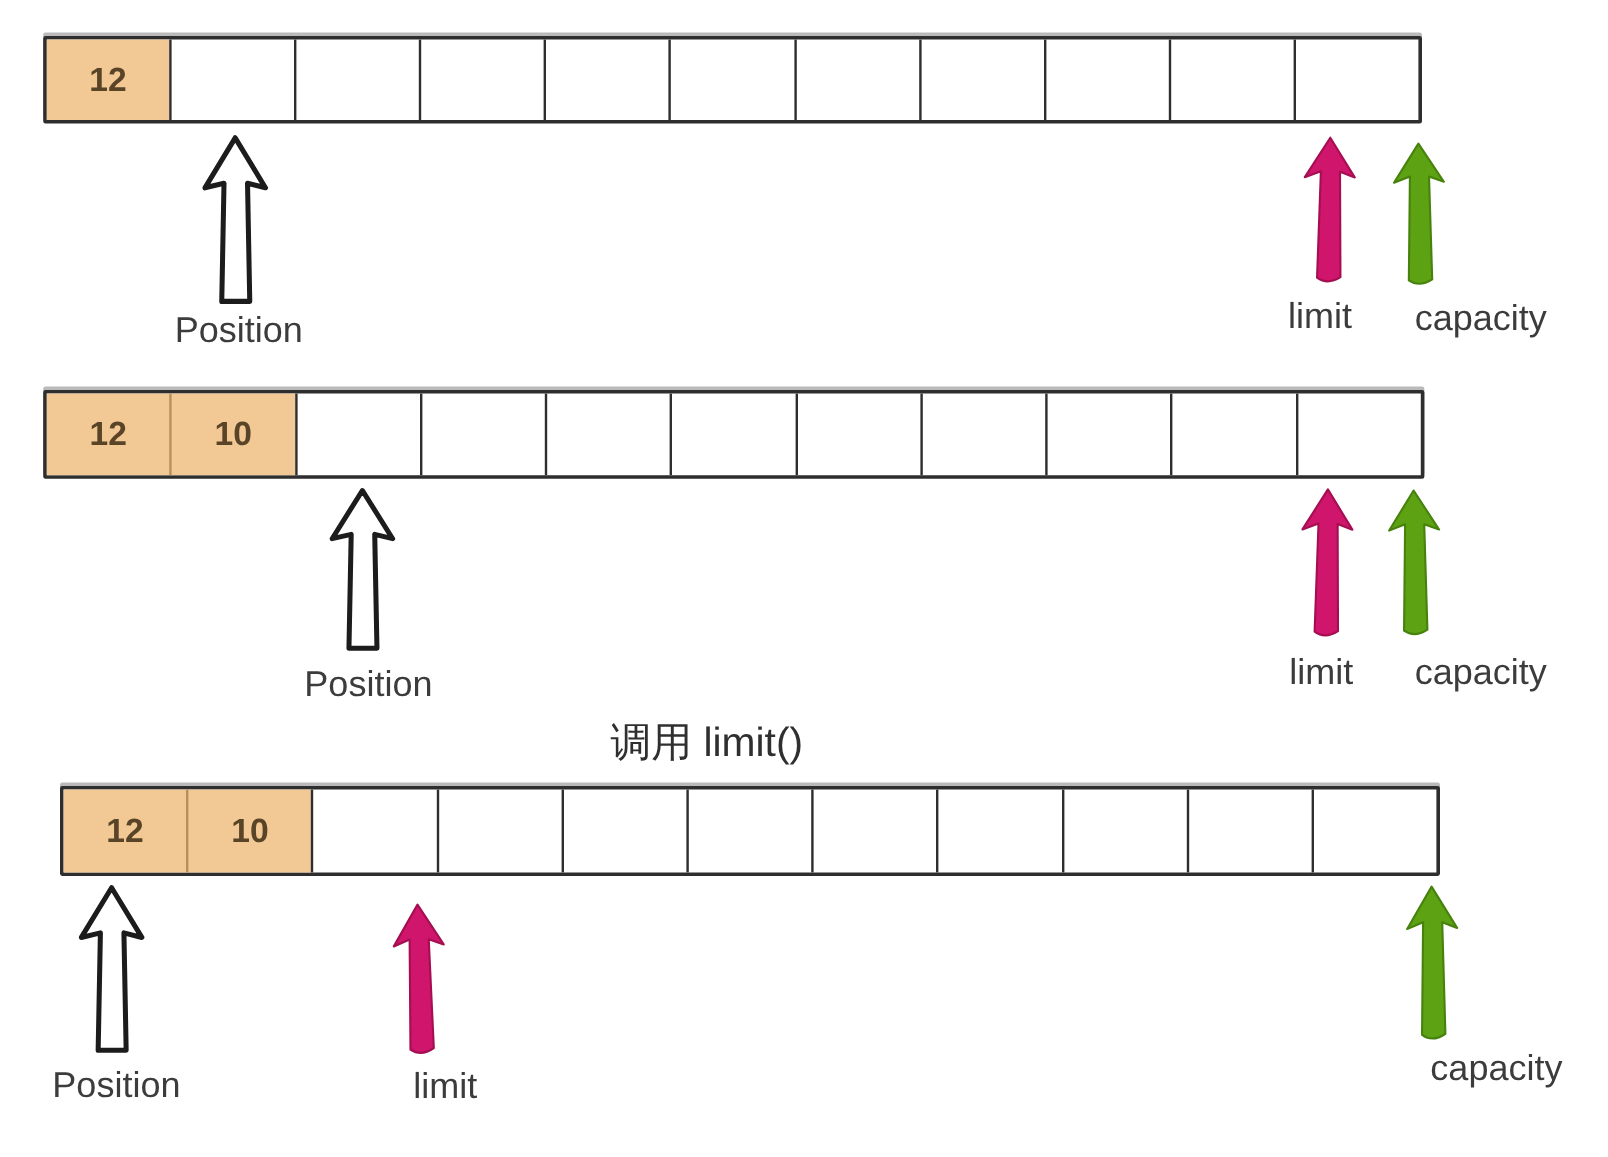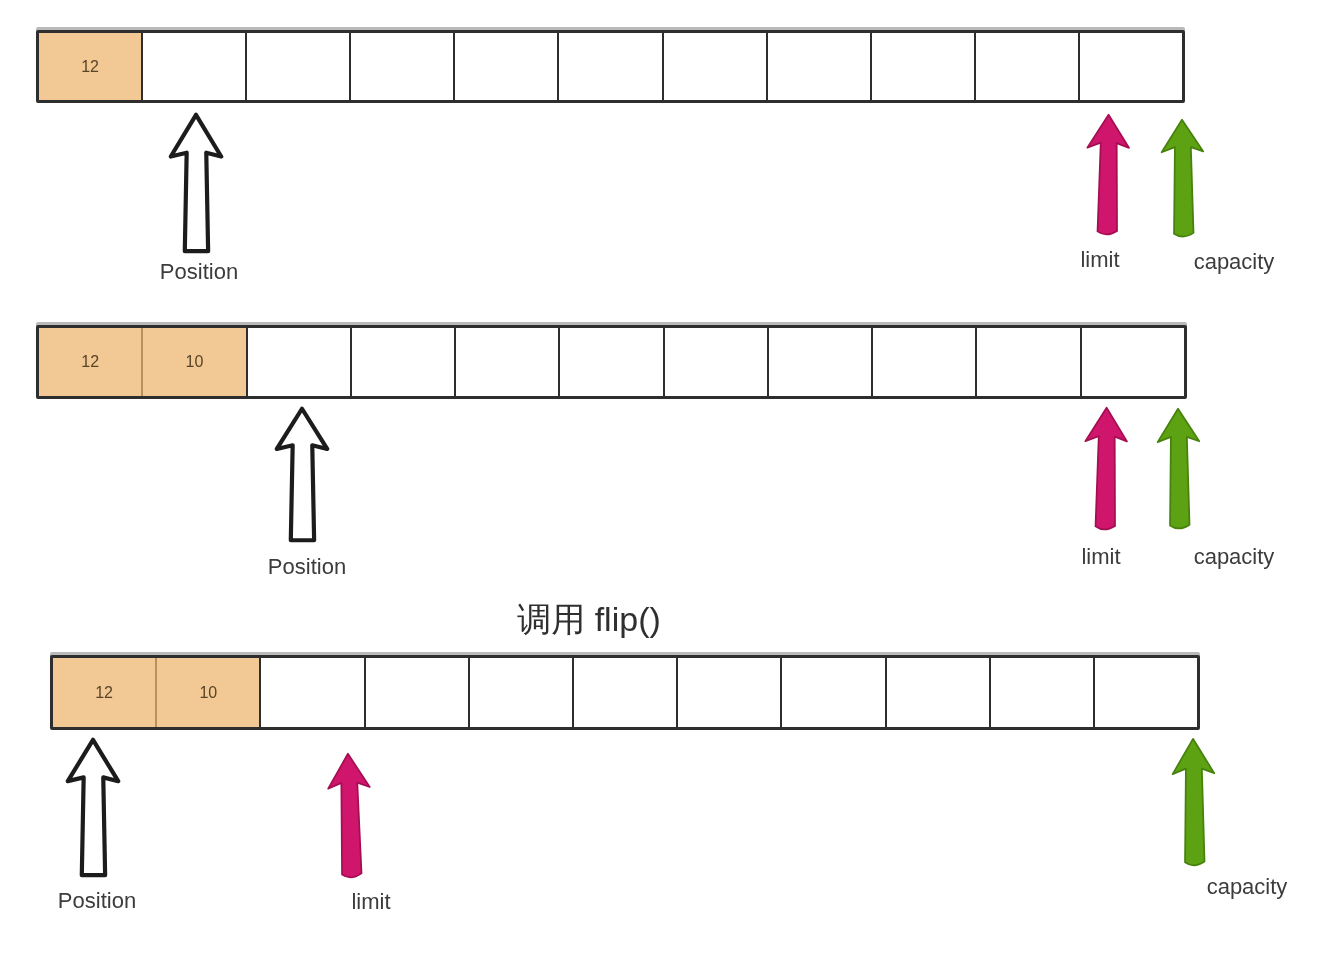--- a/index.html
+++ b/index.html
@@ -25,34 +25,34 @@
     box-shadow: 0 -3px 0 rgba(130,130,130,0.55);
     border-radius: 2px;
   }
   .cell {
     flex: 1 1 0;
     box-sizing: border-box;
     border-left: 2.5px solid var(--cell-border, #2e2e2e);
     display: flex;
     align-items: center;
     justify-content: center;
-    font-size: 16px;
-    font-weight: normal;
+    font-size: 28px;
+    font-weight: bold;
     color: var(--number-text, #594428);
   }
   .cell:first-child { border-left: none; }
   .cell.filled { background: var(--filled-cell, #f2c894); }
   .cell.filled + .cell.filled { border-left: 2px solid var(--filled-cell-divider, #b7905c); text-align: center; }
   
   .pointer { position: absolute; }
   .pointer svg { display: block; }
   .ptr-label {
     position: absolute;
     transform: translateX(-50%);
-    font-size: 22px;
+    font-size: 30px;
     color: var(--label-text, #3c3c3c);
     white-space: nowrap;
     line-height: 1;
   }
   .caption {
     position: absolute;
     transform: translateX(-50%);
     font-size: 34px;
     color: var(--caption-text, #2f2f2f);
     white-space: nowrap;
@@ -127,21 +127,21 @@
   </div>
   <div class="ptr-label" style="left:1101px; top:546px;">limit</div>
 
   <div class="pointer" style="left:1155px; top:407px;">
     <svg width="46" height="123" viewBox="0 0 52 140" preserveAspectRatio="none">
       <path d="M26 2 L50 39 L36 34 L39 134 Q27 142 17 135 L18 34 L3 40 Z" fill="var(--capacity-arrow)" stroke="var(--capacity-arrow-edge)" stroke-width="2" stroke-linejoin="round"></path>
     </svg>
   </div>
   <div class="ptr-label" style="left:1234px; top:546px;">capacity</div>
 
-  <div class="caption" style="left:589px; top:602px;">调用 flip()</div>
+  <div class="caption" style="left:589px; top:602px;">调用 limit()</div>
 
   <div class="buffer" style="left:50px; top:655px; width:1150px; height:75px;">
       <div class="cell filled">12</div>
       <div class="cell filled">10</div>
       <div class="cell"></div>
       <div class="cell"></div>
       <div class="cell"></div>
       <div class="cell"></div>
       <div class="cell"></div>
       <div class="cell"></div>

